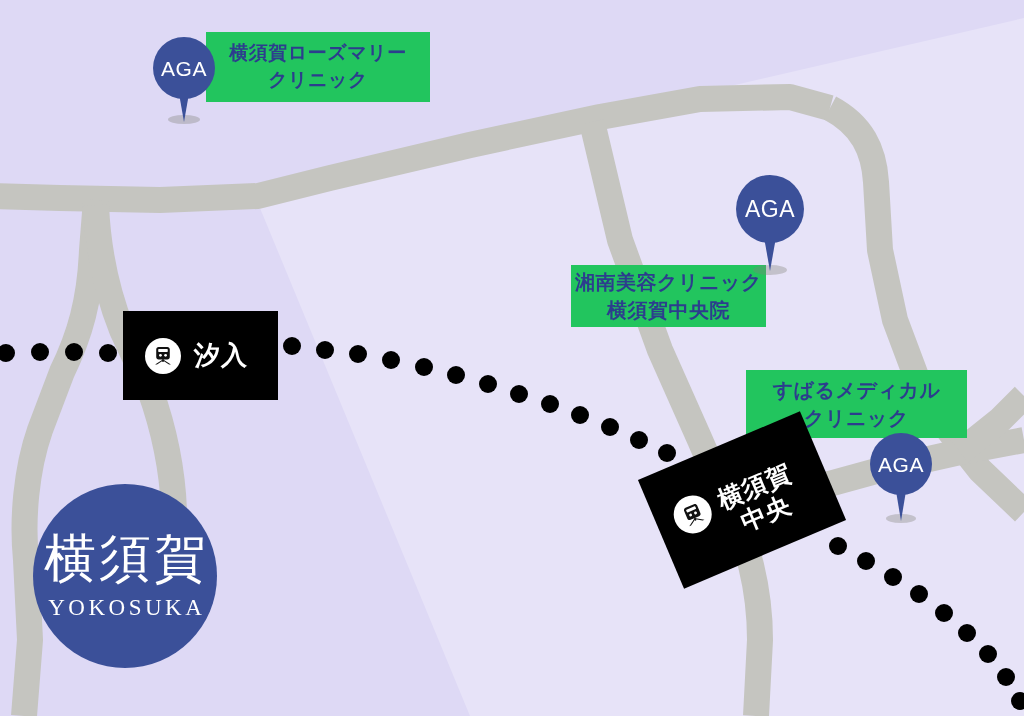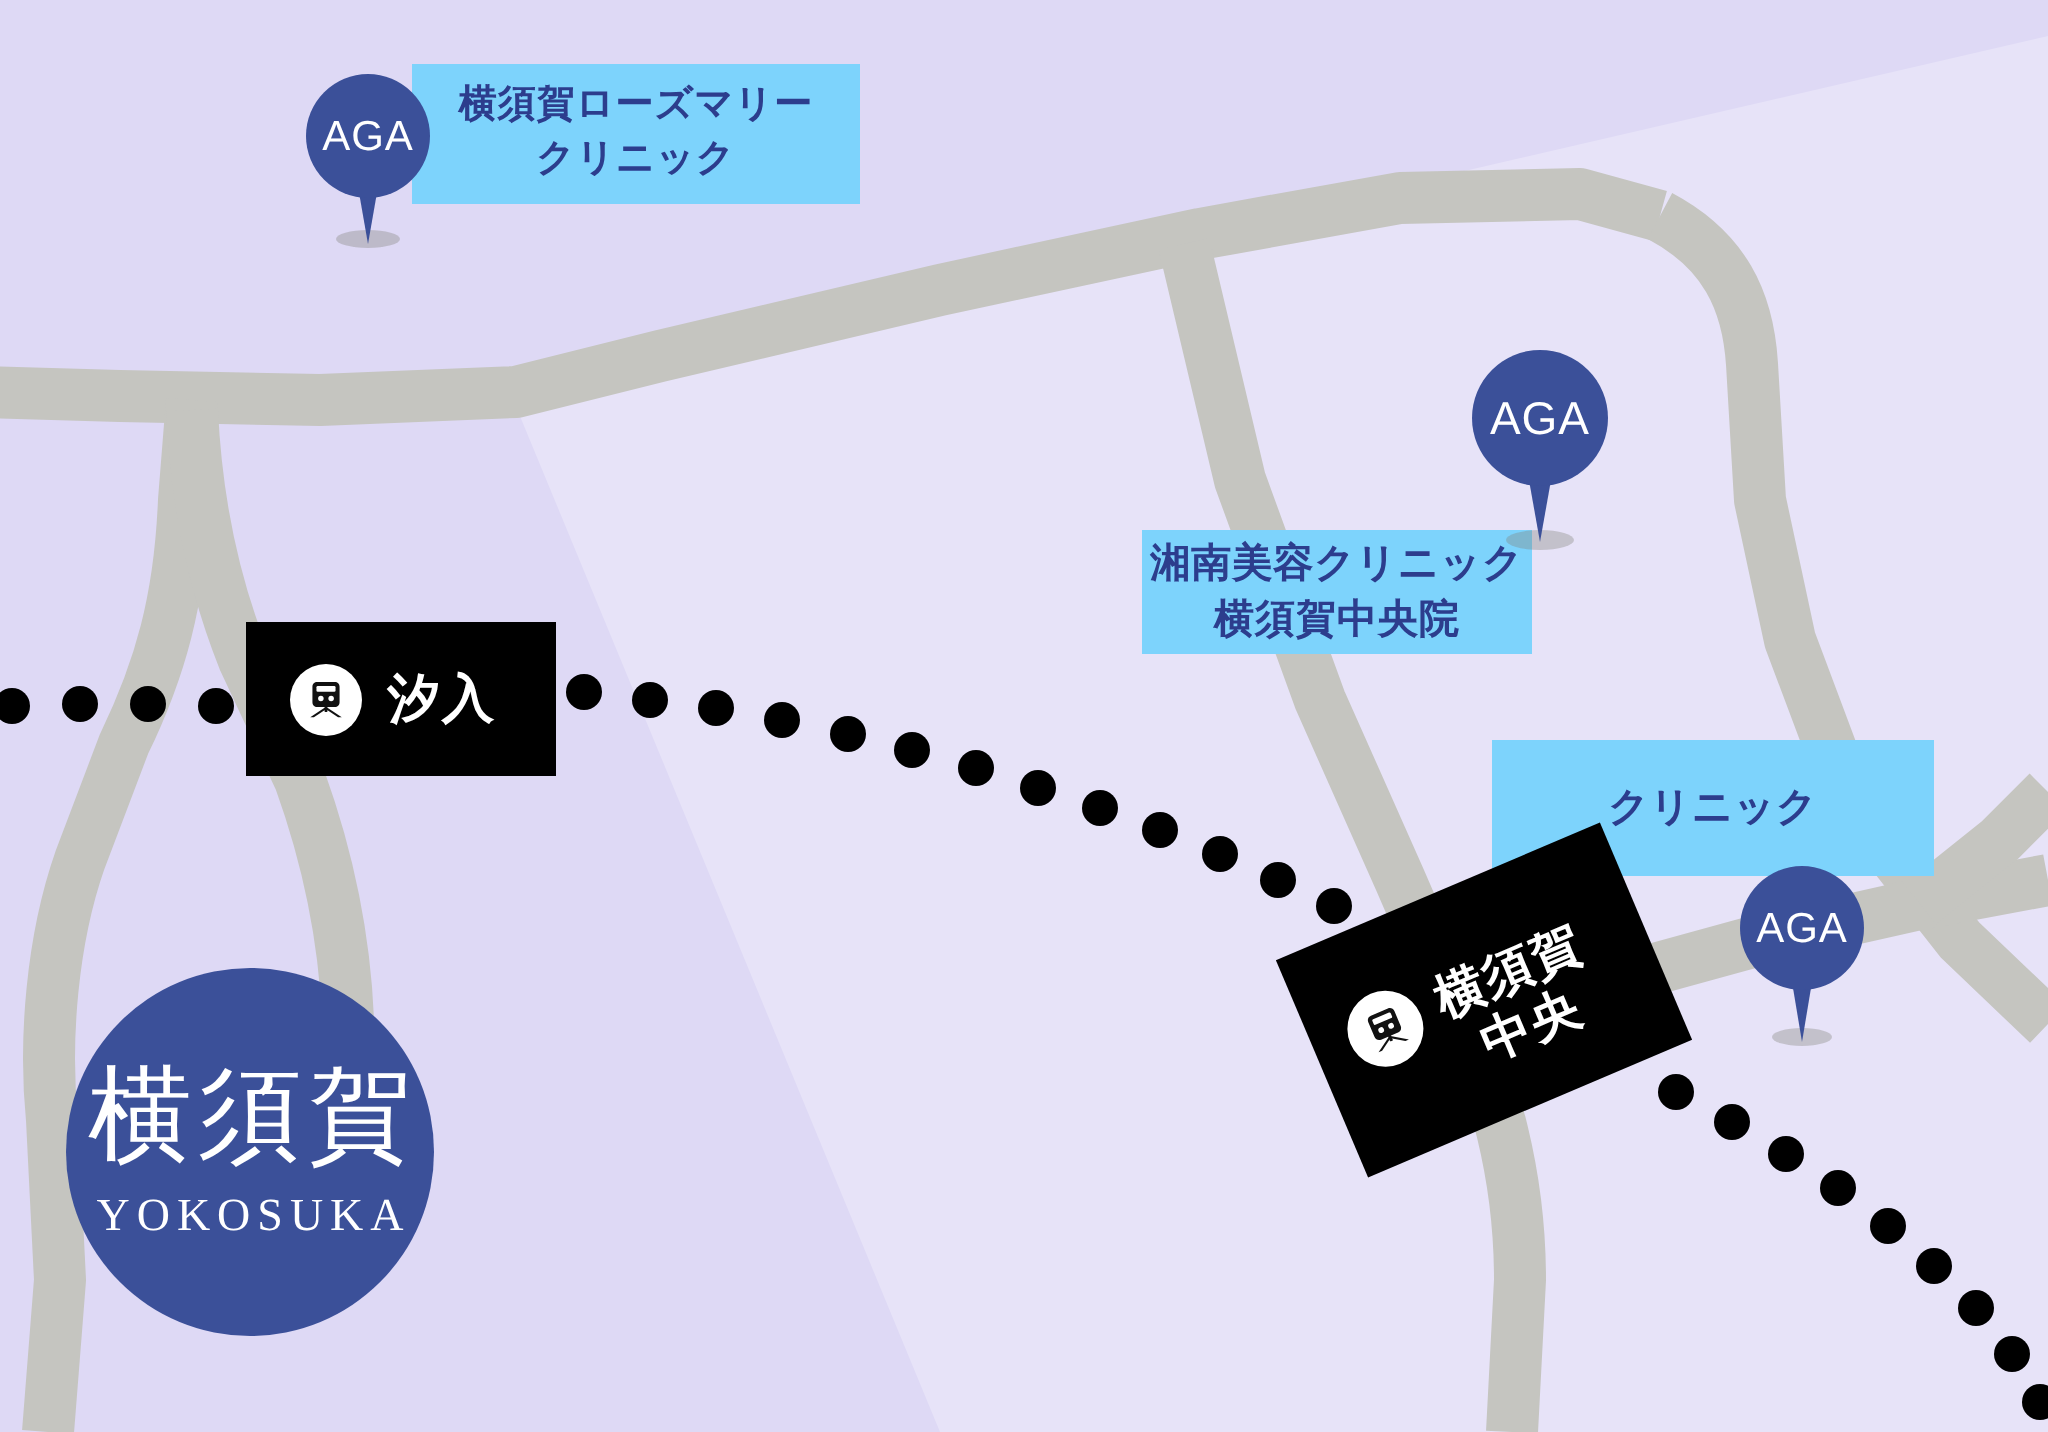--- a/index.html
+++ b/index.html
@@ -81,21 +81,21 @@
     color: #ffffff;
     font-weight: normal;
     font-family: "Liberation Sans", "DejaVu Sans", sans-serif;
     letter-spacing: 0.5px;
     line-height: 1;
   }
 
   
   .clinic-box {
     position: absolute;
-    background: #7dd3fc;
+    background: #22c55e;
     color: #2c3d8d;
     font-weight: bold;
     display: flex;
     align-items: center;
     justify-content: center;
     text-align: center;
     line-height: 1.42;
     letter-spacing: 0.5px;
     box-sizing: border-box;
   }
@@ -120,21 +120,21 @@
     color: #ffffff;
     font-weight: bold;
     line-height: 1.15;
     letter-spacing: 1px;
     text-align: center;
   }
   #station-shioiri {
     left: 123px;
     top: 311px;
     width: 155px;
-    height: 77px;
+    height: 89px;
     padding-left: 22px;
     gap: 13px;
   }
   #station-shioiri .train-badge { width: 36px; height: 36px; }
   #station-shioiri .station-name { font-size: 26px; }
 
   #station-chuo {
     left: 654px;
     top: 441px;
     width: 176px;
@@ -220,20 +220,21 @@
 
   <div class="clinic-box" id="clinic-box-shonan" style="left:571px; top:265px; width:195px; height:62px; font-size:20px;">
     <div>
       <div>湘南美容クリニック</div>
       <div>横須賀中央院</div>
     </div>
   </div>
 
   <div class="clinic-box" id="clinic-box-subaru" style="left:746px; top:370px; width:221px; height:68px; font-size:20px;">
     <div>
+      <div>すばるメディカル</div>
       <div>クリニック</div>
     </div>
   </div>
 
   <div class="aga-pin" id="aga-pin-rosemary" style="left:184px; top:68px;">
     <div class="pin-shadow" style="left:-16px; top:47px; width:32px; height:9px;"></div>
     <div class="pin-tail" style="left:-7px; top:14px; border-width:40px 7px 0 7px;"></div>
     <div class="pin-circle" style="left:-31px; top:-31px; width:62px; height:62px;">
       <span class="pin-label" style="font-size:21px;">AGA</span>
     </div>

